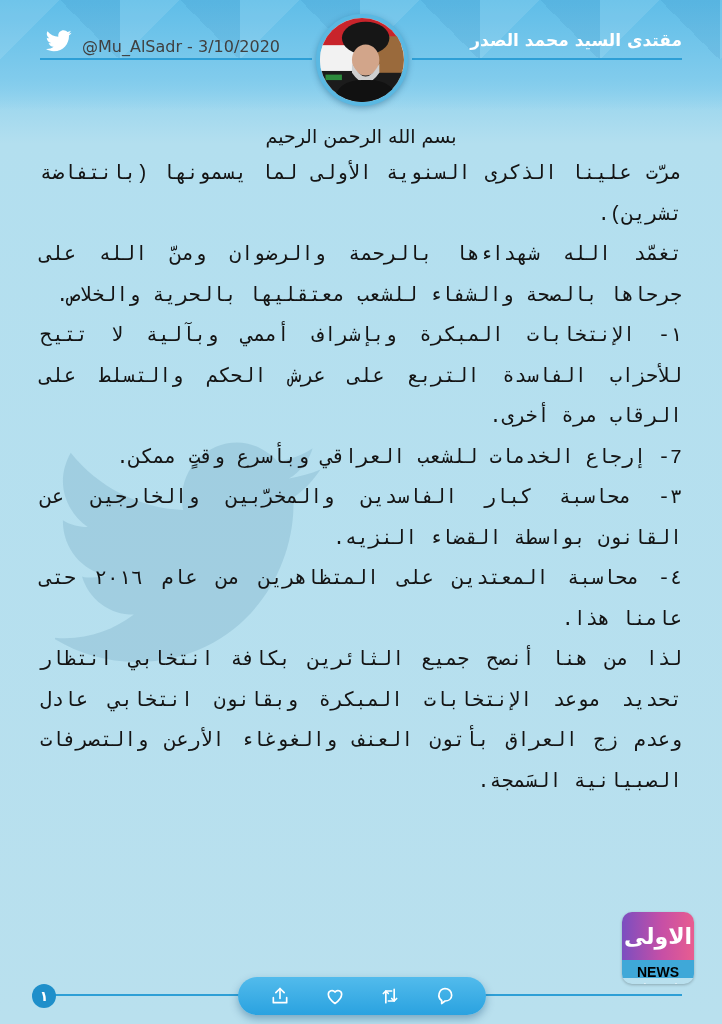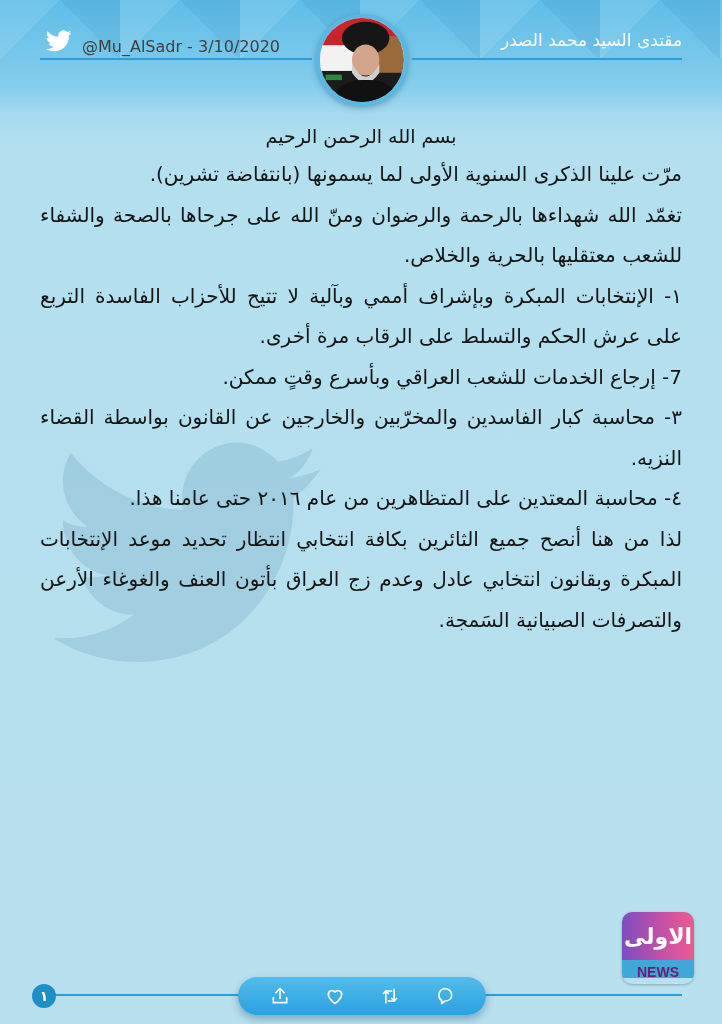--- a/index.html
+++ b/index.html
@@ -23,21 +23,21 @@
     .header-line.left { left: 40px; width: 272px; }
     .header-line.right { left: 412px; width: 270px; }
     .handle {
       position: absolute; left: 46px; top: 30px; height: 26px;
       display: flex; align-items: flex-end; gap: 10px;
       color: #404040; font-size: 16px;
     }
     .handle svg { width: 26px; height: 22px; }
     .name {
       position: absolute; right: 40px; top: 30px; height: 26px;
-      color: #ffffff; font-size: 17px; font-weight: normal; direction: rtl; text-align: center;
+      color: #ffffff; font-size: 17px; font-weight: bold; direction: rtl; text-align: center;
     }
     .avatar {
       position: absolute; left: 316px; top: 14px; width: 92px; height: 92px;
       border-radius: 50%; overflow: hidden;
       border: 4px solid #5ab8e2;
       box-shadow: 0 2px 6px rgba(0,60,100,0.35);
       background: #e9e9e9;
     }
     .watermark-bird {
       position: absolute; left: 55px; top: 440px; width: 270px; height: 230px; opacity: 0.13;
@@ -46,20 +46,21 @@
       position: absolute; left: 40px; right: 40px; top: 118px;
       direction: rtl; text-align: justify;
     }
     .bismillah {
       text-align: center; font-weight: normal; font-size: 19px;
       height: 36px; line-height: 36px;
     }
     .para {
       font-size: 20px; line-height: 40.5px; text-align-last: right;
       margin-bottom: 0;
+      font-family: Liberation Mono, monospace;
     }
     .bottom-line {
       position: absolute; left: 46px; width: 636px; top: 994px; height: 2px;
       background: #2e9fd6;
     }
     .page-badge {
       position: absolute; left: 32px; top: 984px; width: 24px; height: 24px;
       border-radius: 50%; background: #1f8fca; color: #fff;
       font-size: 14px; font-weight: bold; text-align: center; line-height: 24px;
     }
@@ -80,21 +81,21 @@
       border-radius: 10px; overflow: hidden;
       box-shadow: 0 1px 3px rgba(0,0,0,0.25);
     }
     .news-logo .top {
       height: 48px;
       background: linear-gradient(90deg, #7b4ec0 0%, #c64fa6 55%, #e85d90 100%);
       color: #fff; font-weight: bold; font-size: 22px; text-align: center; line-height: 50px;
       direction: rtl;
     }
     .news-logo .bottom {
-      height: 18px; background: #3fa8d8; color: #701a75; font-weight: bold;
+      height: 18px; background: #3fa8d8; color: #000000; font-weight: bold;
       font-size: 14px; text-align: center; line-height: 24px;
       font-family: "Liberation Sans", sans-serif;
     }
   </style>
 </head>
 <body>
 
 <div class="header-band"></div>
 <div class="header-line left"></div>
 <div class="header-line right"></div>

